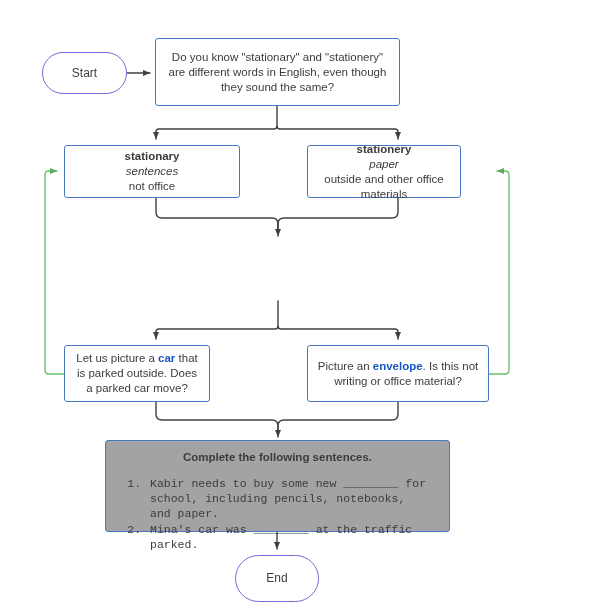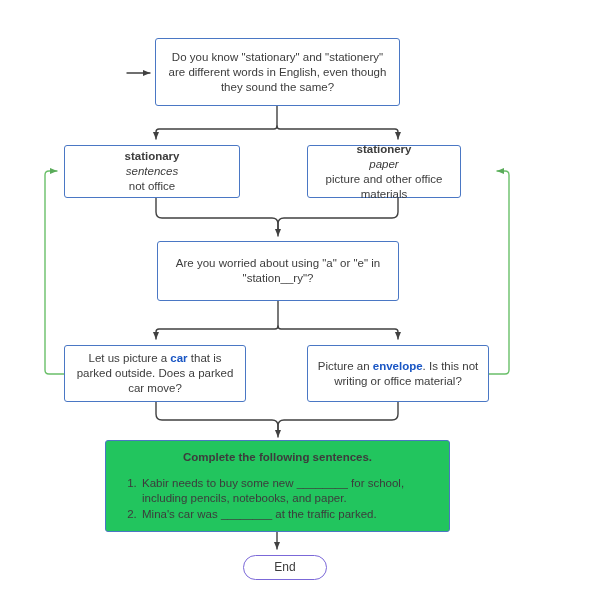--- a/index.html
+++ b/index.html
@@ -53,44 +53,45 @@
   .line { display: block; }
   .bold { font-weight: bold; }
   .ital { font-style: italic; }
   .kw { font-weight: bold; color: #1a56c4; }
 
   #start-node   { left: 42px;  top: 52px;  width: 85px;  height: 42px; }
   #intro-node   { left: 155px; top: 38px;  width: 245px; height: 68px; }
   #def-a-node   { left: 64px;  top: 145px; width: 176px; height: 53px; }
   #def-e-node   { left: 307px; top: 145px; width: 154px; height: 53px; }
   #confuse-node { left: 157px; top: 241px; width: 242px; height: 60px; }
-  #ex-a-node    { left: 64px;  top: 345px; width: 182px; height: 57px; }
+  #ex-a-node    { left: 64px;  top: 345px; width: 146px; height: 57px; }
   #ex-e-node    { left: 307px; top: 345px; width: 182px; height: 57px; }
-  #end-node     { left: 243px; top: 555px; width: 84px;  height: 25px; }
+  #end-node     { left: 235px; top: 555px; width: 84px;  height: 47px; }
 
   #task-node {
     position: absolute;
     box-sizing: border-box;
     left: 105px; top: 440px; width: 345px; height: 92px;
     border: 1.4px solid #4a77c4;
     border-radius: 3px;
-    background: #22c55e;
+    background: #a3a3a3;
     padding: 9px 12px 22px 12px;
     color: #3c3c3c;
     font-size: 11.5px;
     line-height: 15px;
   }
   #task-node .task-title {
     text-align: center;
     font-weight: bold;
     margin-bottom: 11px;
   }
   #task-node ol {
-    margin: 0;
+    margin: 8px;
     padding-left: 22px;
+    font-family: Liberation Mono, monospace;
   }
   #task-node li {
     margin: 0 0 1px 0;
     padding-left: 2px;
   }
 </style>
 </head>
 <body>
 
 <div id="canvas">
@@ -127,41 +128,40 @@
     </g>
 
     <g fill="none" stroke="#6abf69" stroke-width="1.4" stroke-linecap="round" stroke-linejoin="round">
 
       <path d="M64,374 L49,374 Q45,374 45,370 L45,175 Q45,171 49,171 L57,171" marker-end="url(#ah-green)"></path>
 
       <path d="M489,374 L505,374 Q509,374 509,370 L509,175 Q509,171 505,171 L497,171" marker-end="url(#ah-green)"></path>
     </g>
   </svg>
 
+  <div class="node terminator" id="start-node">
+    <span>Start</span>
+  </div>
 
   <div class="node box" id="intro-node">
     <span>Do you know "stationary" and "stationery" are different words in English, even though they sound the same?</span>
   </div>
 
   <div class="node box" id="def-a-node">
     <span class="line bold">stationary</span>
     <span class="line ital">sentences</span>
     <span class="line">not office</span>
   </div>
 
   <div class="node box" id="def-e-node">
     <span class="line bold">stationery</span>
     <span class="line ital">paper</span>
-    <span class="line">picture and other office materials</span>
+    <span class="line">outside and other office materials</span>
   </div>
 
-  <div class="node box" id="confuse-node">
-    <span class="line">Are you worried about using "a" or "e" in</span>
-    <span class="line">"station__ry"?</span>
-  </div>
 
   <div class="node box" id="ex-a-node">
     <span><span>Let us picture a </span><span class="kw">car</span><span> that is parked outside. Does a parked car move?</span></span>
   </div>
 
   <div class="node box" id="ex-e-node">
     <span><span>Picture an </span><span class="kw">envelope</span><span>. Is this not writing or office material?</span></span>
   </div>
 
   <div id="task-node">

